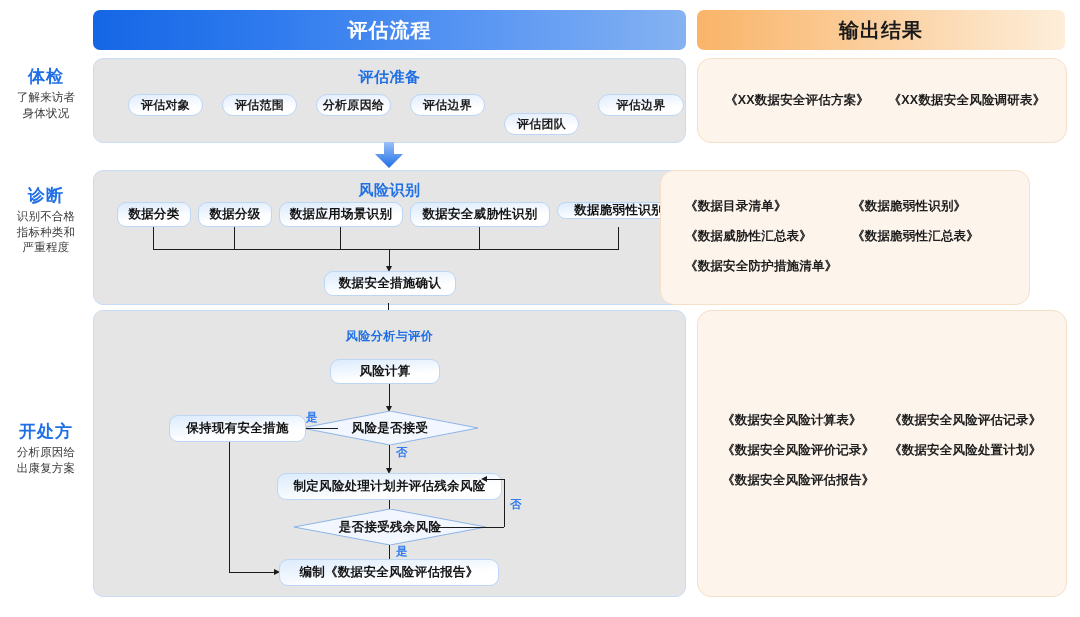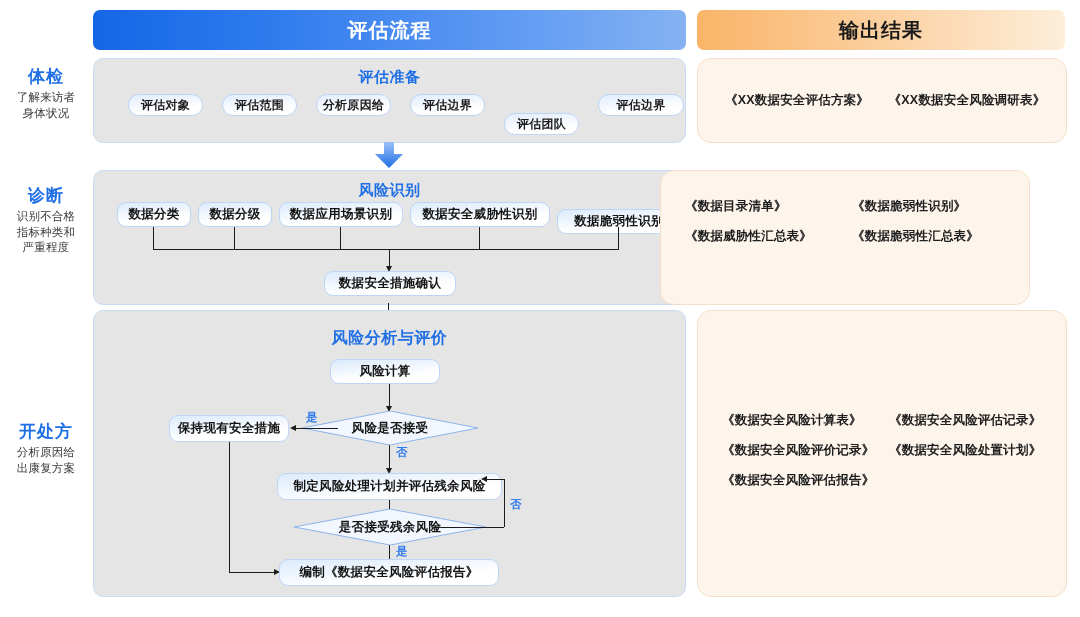--- a/index.html
+++ b/index.html
@@ -170,59 +170,59 @@
   </svg>
 </div>
 
 <div class="panel" id="panel-ident">
   <div class="panel-title" style="top:10px;">风险识别</div>
 
   <div class="node" style="left:23px;top:31px;width:74px;height:25px;">数据分类</div>
   <div class="node" style="left:104px;top:31px;width:74px;height:25px;">数据分级</div>
   <div class="node" style="left:185px;top:31px;width:124px;height:25px;">数据应用场景识别</div>
   <div class="node" style="left:316px;top:31px;width:140px;height:25px;">数据安全威胁性识别</div>
-  <div class="node" style="left:463px;top:38px;width:124px;height:25px;">数据脆弱性识别</div>
+  <div class="node" style="left:463px;top:31px;width:124px;height:17px;">数据脆弱性识别</div>
 
   <div class="ln lnv" style="left:59px;top:56px;height:22px;"></div>
   <div class="ln lnv" style="left:140px;top:56px;height:22px;"></div>
   <div class="ln lnv" style="left:246px;top:56px;height:22px;"></div>
   <div class="ln lnv" style="left:385px;top:56px;height:22px;"></div>
   <div class="ln lnv" style="left:524px;top:56px;height:22px;"></div>
 
   <div class="ln lnh" style="left:59px;top:78px;width:466px;"></div>
 
   <div class="ln lnv" style="left:295px;top:78px;height:19px;"></div>
   <div class="arrowhead ah-down" style="left:292px;top:95px;"></div>
 
   <div class="node" style="left:230px;top:100px;width:132px;height:25px;">数据安全措施确认</div>
 </div>
 
 <div class="ln lnv" style="left:388px;top:303px;height:16px;"></div>
 <div class="arrowhead ah-down" style="left:385px;top:317px;"></div>
 
 <div class="panel" id="panel-analysis">
-  <div class="panel-title" style="top:17px;font-size:16px;">风险分析与评价</div>
+  <div class="panel-title" style="top:17px;font-size:12px;">风险分析与评价</div>
 
   <div class="node" style="left:236px;top:48px;width:110px;height:25px;">风险计算</div>
 
   <div class="ln lnv" style="left:295px;top:73px;height:24px;"></div>
   <div class="arrowhead ah-down" style="left:292px;top:95px;"></div>
 
   <div class="diamond" style="left:208px;top:100px;width:176px;height:34px;">
     <svg width="176" height="34" viewBox="0 0 176 34">
       <polygon points="88,0 176,17 88,34 0,17" fill="#f2f6fe" stroke="#8db4e8" stroke-width="1"></polygon>
     </svg>
     <div class="dlabel">风险是否接受</div>
   </div>
 
   <div class="ln lnh" style="left:202px;top:117px;width:42px;"></div>
   <div class="arrowhead ah-left" style="left:196px;top:113.5px;"></div>
   <div class="yn" style="left:212px;top:99px;">是</div>
 
-  <div class="node" style="left:75px;top:104px;width:120px;height:27px;">保持现有安全措施</div>
+  <div class="node" style="left:75px;top:104px;width:137px;height:27px;">保持现有安全措施</div>
 
   <div class="ln lnv" style="left:295px;top:134px;height:25px;"></div>
   <div class="arrowhead ah-down" style="left:292px;top:157px;"></div>
   <div class="yn" style="left:302px;top:134px;">否</div>
 
   <div class="node" style="left:183px;top:162px;width:225px;height:27px;">制定风险处理计划并评估残余风险</div>
 
   <div class="ln lnv" style="left:295px;top:189px;height:26px;"></div>
   <div class="arrowhead ah-down" style="left:292px;top:213px;"></div>
 
@@ -256,20 +256,21 @@
     <div class="out-item" style="text-align:center">《XX数据安全风险调研表》</div>
   </div>
 </div>
 
 <div class="out" id="out-ident">
   <div class="out-grid" style="top:20px;left:24px;right:10px;">
     <div class="out-item">《数据目录清单》</div>
     <div class="out-item">《数据脆弱性识别》</div>
     <div class="out-item">《数据威胁性汇总表》</div>
     <div class="out-item">《数据脆弱性汇总表》</div>
+    <div class="out-item">《数据安全防护措施清单》</div>
   </div>
 </div>
 
 <div class="out" id="out-analysis">
   <div class="out-grid" style="top:94px;left:24px;right:10px;">
     <div class="out-item">《数据安全风险计算表》</div>
     <div class="out-item">《数据安全风险评估记录》</div>
     <div class="out-item">《数据安全风险评价记录》</div>
     <div class="out-item">《数据安全风险处置计划》</div>
     <div class="out-item">《数据安全风险评估报告》</div>

